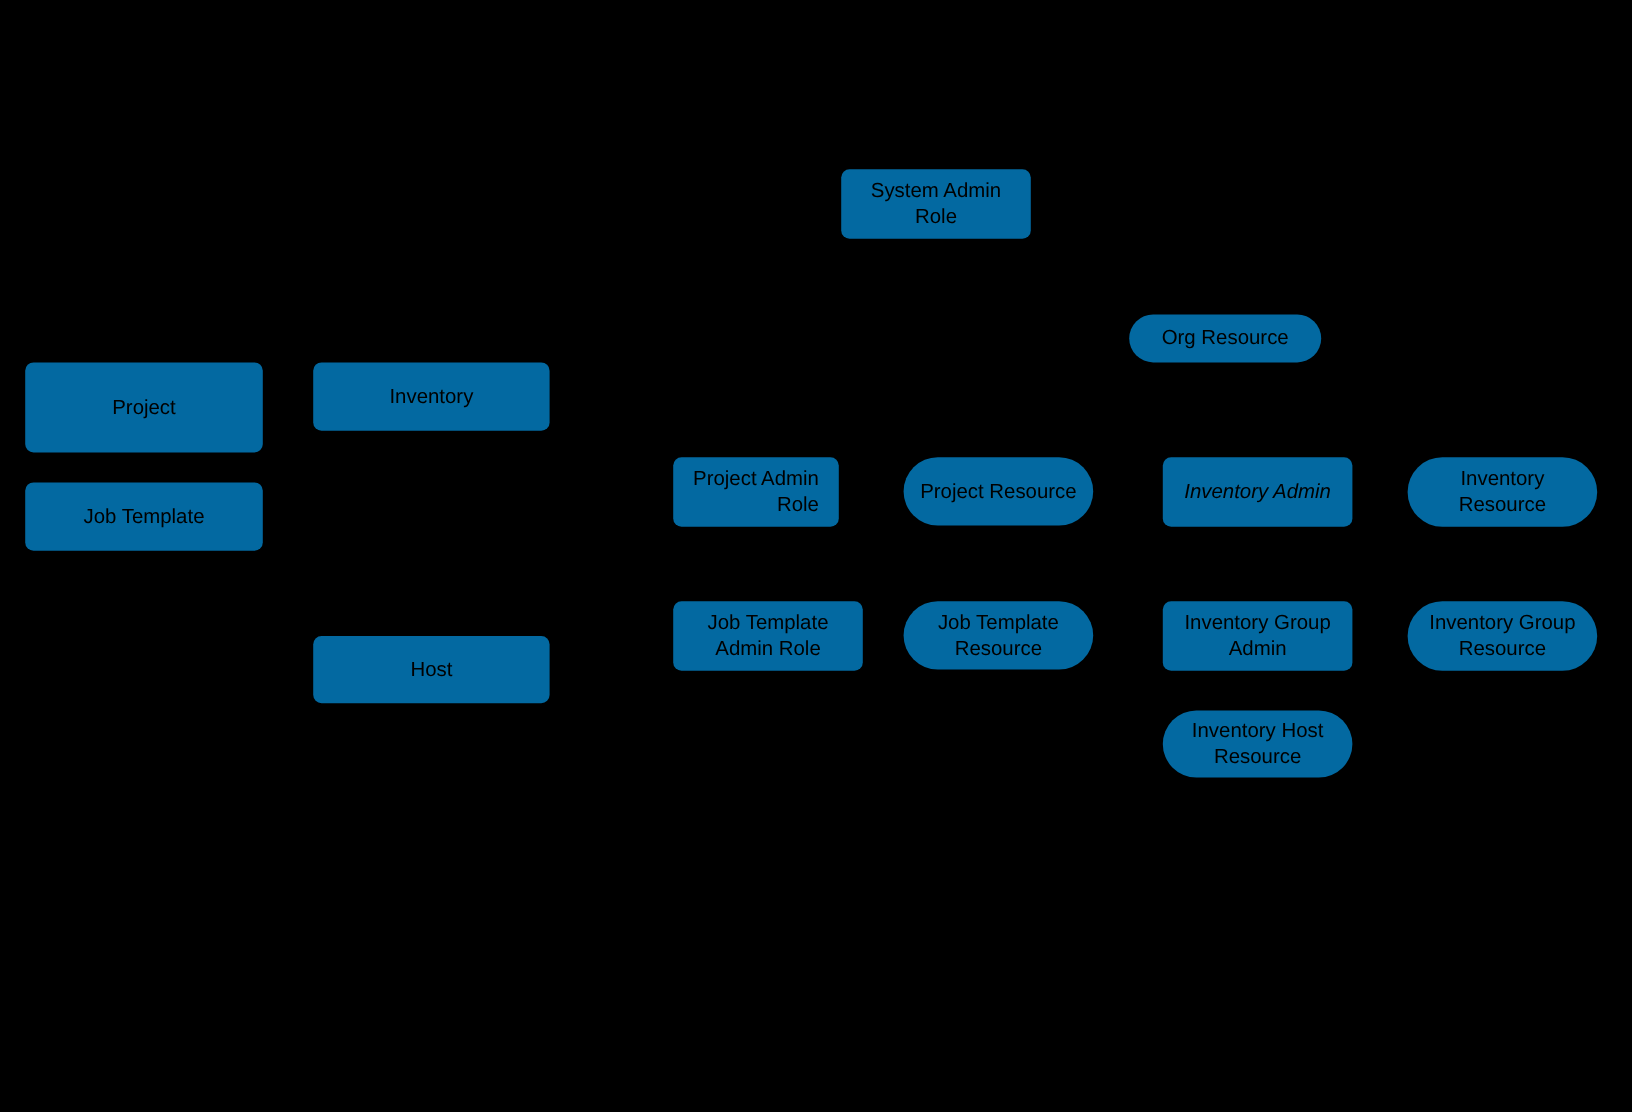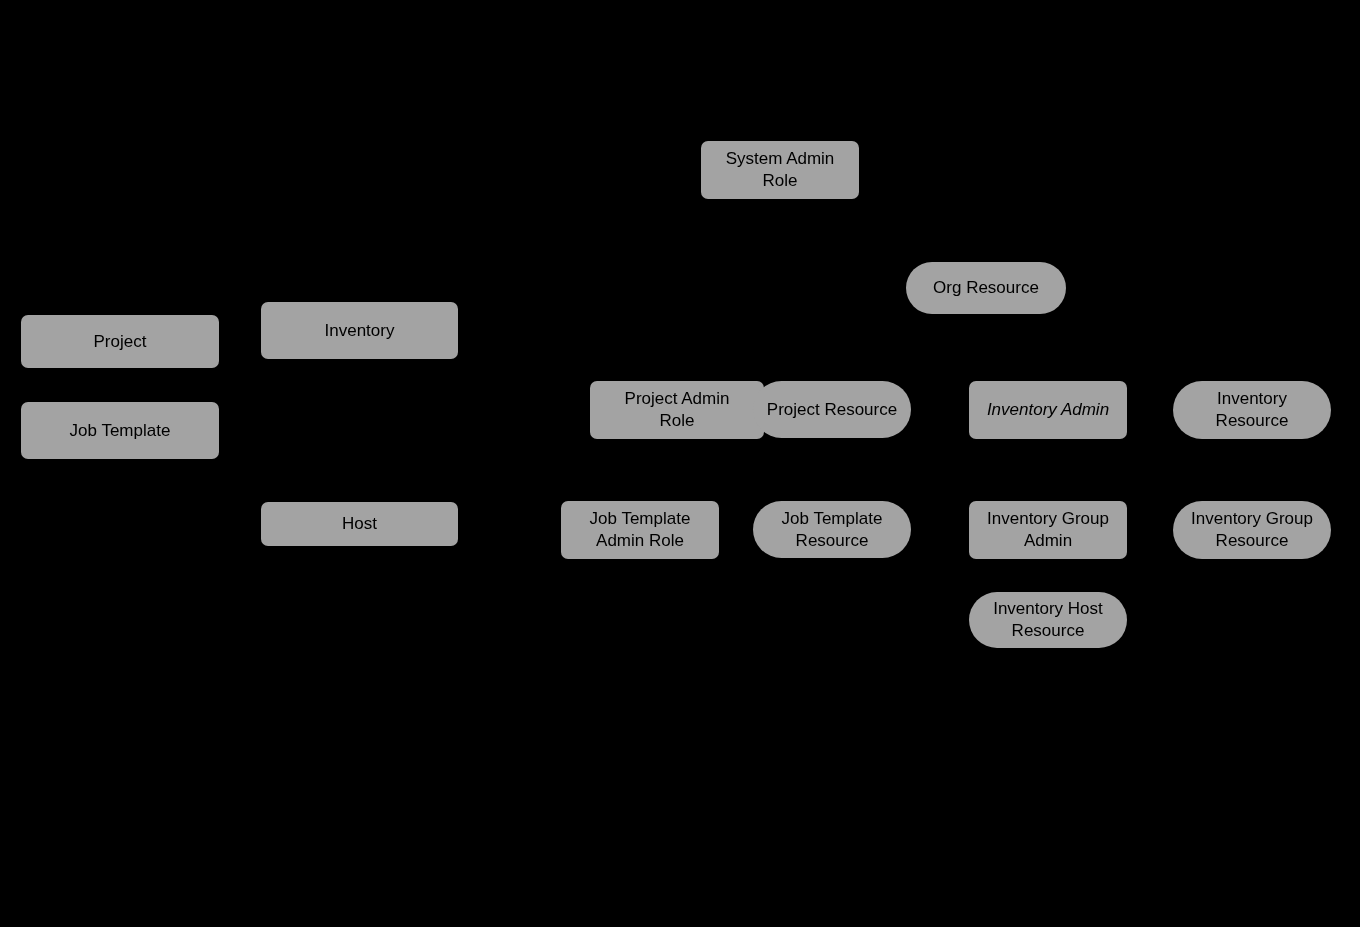--- a/index.html
+++ b/index.html
@@ -10,21 +10,21 @@
   .canvas {
     position: relative;
     width: 1360px;
     height: 927px;
     background: #000000;
     overflow: hidden;
     font-family: "Liberation Sans", sans-serif;
   }
   .node {
     position: absolute;
-    background: #a3a3a3;
+    background: #0369a1;
     color: #000000;
     display: flex;
     align-items: center;
     justify-content: center;
     text-align: center;
     white-space: pre-line;
     font-size: 17px;
     line-height: 22px;
     box-sizing: border-box;
   }
@@ -34,36 +34,36 @@
   .pill {
     border-radius: 29px;
   }
 </style>
 </head>
 <body>
 
 <div class="canvas">
 
 
-  <div class="node rect" style="left:21px; top:315px; width:198px; height:53px;">Project</div>
+  <div class="node rect" style="left:21px; top:302px; width:198px; height:75px;">Project</div>
 
   <div class="node rect" style="left:261px; top:302px; width:197px; height:57px;">Inventory</div>
 
   <div class="node rect" style="left:21px; top:402px; width:198px; height:57px;">Job Template</div>
 
 
-  <div class="node rect" style="left:261px; top:502px; width:197px; height:44px;">Host</div>
+  <div class="node rect" style="left:261px; top:530px; width:197px; height:56px;">Host</div>
 
   <div class="node rect" style="left:701px; top:141px; width:158px; height:58px;">System Admin
 Role</div>
 
 
-  <div class="node pill" style="left:906px; top:262px; width:160px; height:52px;">Org Resource</div>
+  <div class="node pill" style="left:941px; top:262px; width:160px; height:40px;">Org Resource</div>
 
-  <div class="node rect" style="left:590px; top:381px; width:174px; height:58px;">Project Admin
+  <div class="node rect" style="left:561px; top:381px; width:138px; height:58px;text-align:right;">Project Admin
 Role</div>
 
   <div class="node pill" style="left:753px; top:381px; width:158px; height:57px;">Project Resource</div>
 
   <div class="node rect" style="left:969px; top:381px; width:158px; height:58px;font-style:italic;">Inventory Admin</div>
 
   <div class="node pill" style="left:1173px; top:381px; width:158px; height:58px;">Inventory
 Resource</div>
 
   <div class="node rect" style="left:561px; top:501px; width:158px; height:58px;">Job Template

